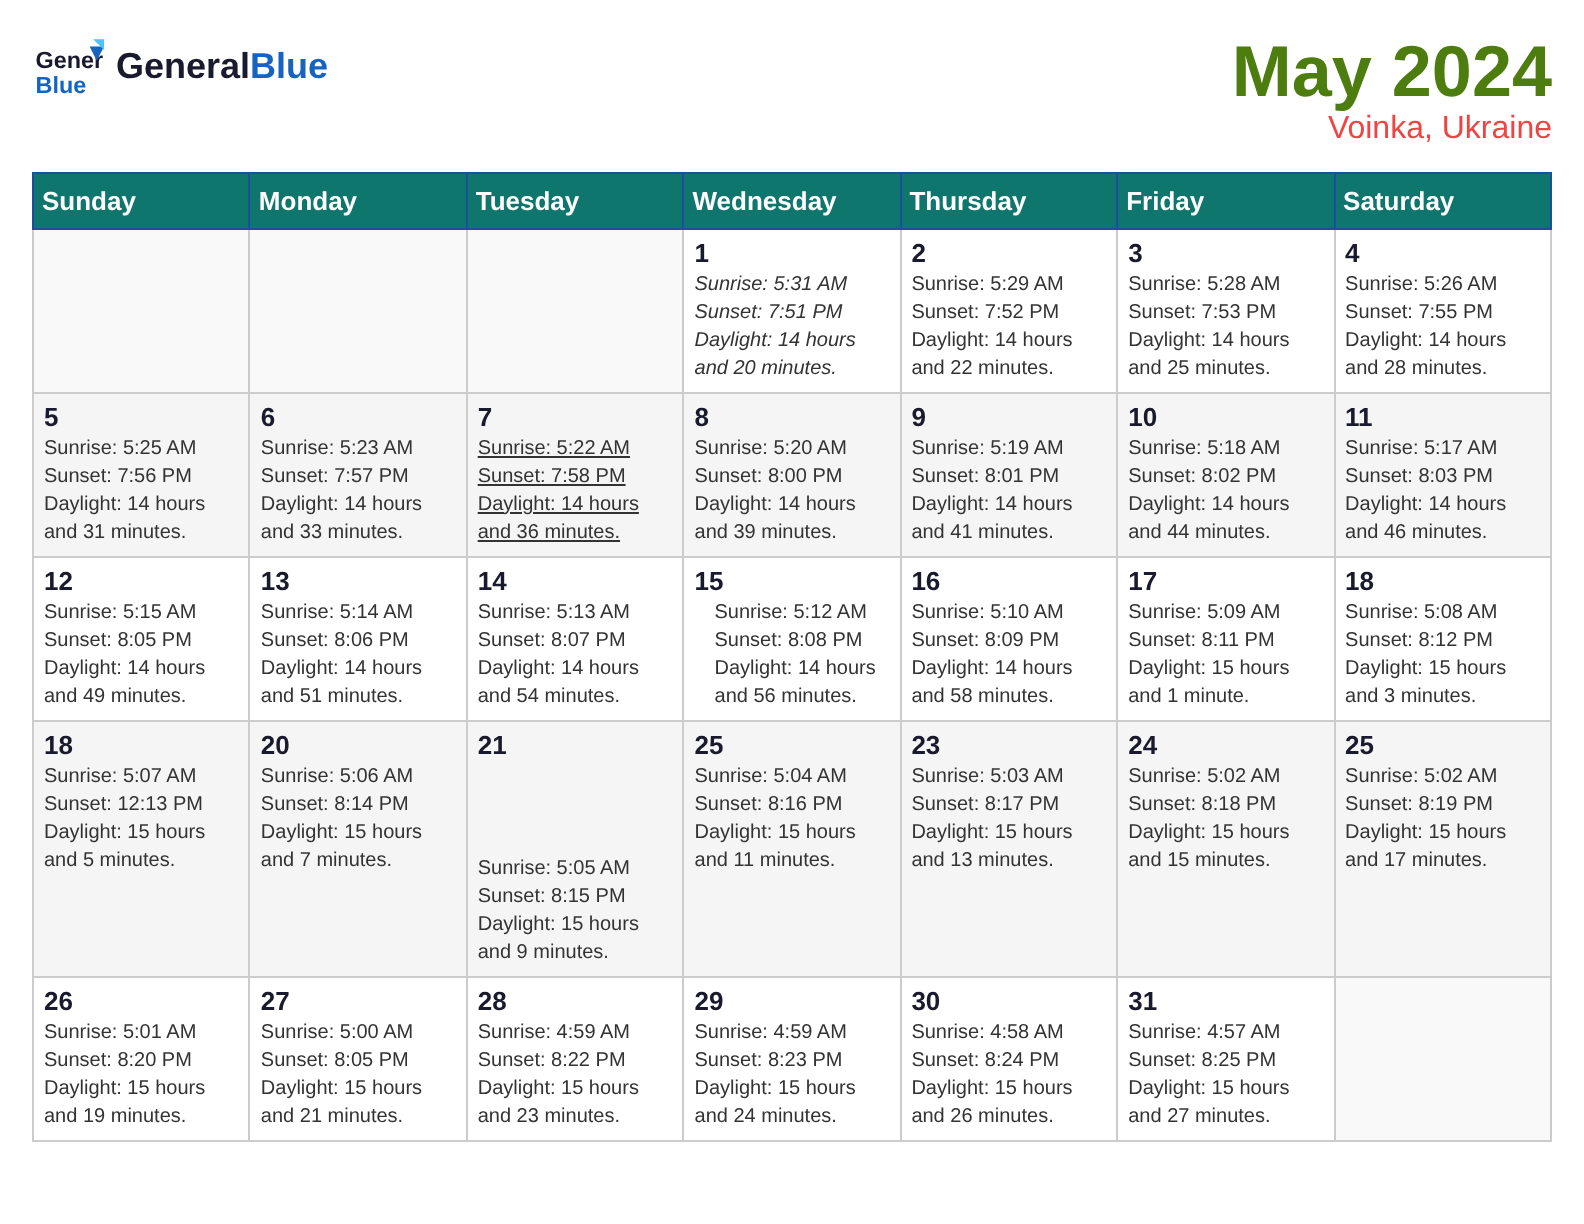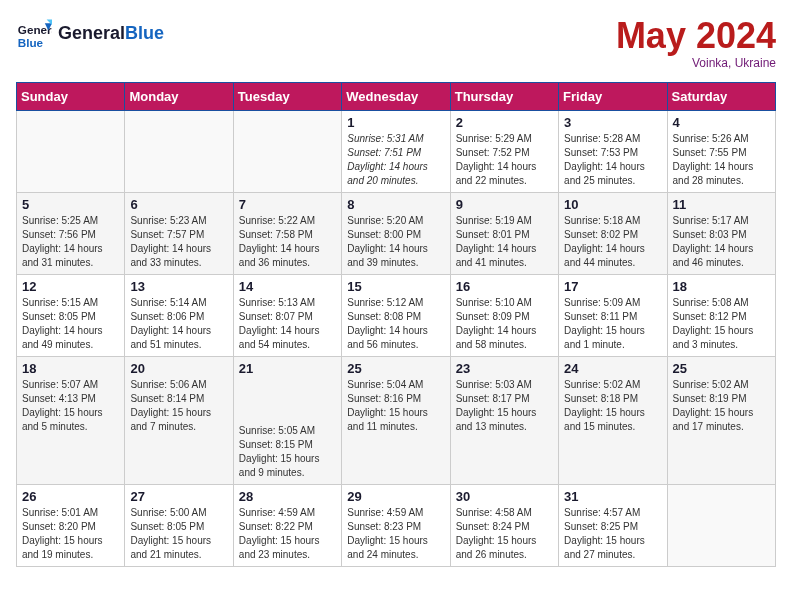--- a/index.html
+++ b/index.html
@@ -24,34 +24,34 @@
     .logo-icon {
       width: 36px;
       height: 36px;
     }
     .title-block {
       text-align: right;
     }
     .title-month {
       font-size: 36px;
       font-weight: bold;
-      color: #b91c1c;
+      color: #4d7c0f;
       line-height: 1.1;
     }
     .title-location {
-      font-size: 12px;
-      color: #701a75;
+      font-size: 16px;
+      color: #ef4444;
     }
     .calendar {
       width: 100%;
       border-collapse: collapse;
       border: 1px solid #ccc;
     }
     .calendar th {
-      background: #be185d;
+      background: #0f766e;
       color: #fff;
       font-size: 13px;
       font-weight: bold;
       padding: 6px 4px;
       text-align: left;
       border: 1px solid #1a4fa0;
     }
     .calendar td {
       vertical-align: top;
       border: 1px solid #ccc;
@@ -157,21 +157,21 @@
         </td>
         <td>
           <div class="day-num">6</div>
           <div class="day-info" style="white-space: pre-line;">Sunrise: 5:23 AM
 Sunset: 7:57 PM
 Daylight: 14 hours
 and 33 minutes.</div>
         </td>
         <td>
           <div class="day-num">7</div>
-          <div class="day-info" style="white-space: pre-line;">Sunrise: 5:22 AM
+          <div class="day-info" style="white-space: pre-line; text-decoration: underline;">Sunrise: 5:22 AM
 Sunset: 7:58 PM
 Daylight: 14 hours
 and 36 minutes.</div>
         </td>
         <td>
           <div class="day-num">8</div>
           <div class="day-info" style="white-space: pre-line;">Sunrise: 5:20 AM
 Sunset: 8:00 PM
 Daylight: 14 hours
 and 39 minutes.</div>
@@ -215,21 +215,21 @@
         </td>
         <td>
           <div class="day-num">14</div>
           <div class="day-info" style="white-space: pre-line;">Sunrise: 5:13 AM
 Sunset: 8:07 PM
 Daylight: 14 hours
 and 54 minutes.</div>
         </td>
         <td>
           <div class="day-num">15</div>
-          <div class="day-info" style="white-space: pre-line;">Sunrise: 5:12 AM
+          <div class="day-info" style="white-space: pre-line; margin-left: 10px;">Sunrise: 5:12 AM
 Sunset: 8:08 PM
 Daylight: 14 hours
 and 56 minutes.</div>
         </td>
         <td>
           <div class="day-num">16</div>
           <div class="day-info" style="white-space: pre-line;">Sunrise: 5:10 AM
 Sunset: 8:09 PM
 Daylight: 14 hours
 and 58 minutes.</div>
@@ -246,21 +246,21 @@
           <div class="day-info" style="white-space: pre-line;">Sunrise: 5:08 AM
 Sunset: 8:12 PM
 Daylight: 15 hours
 and 3 minutes.</div>
         </td>
       </tr>
       <tr>
         <td>
           <div class="day-num">18</div>
           <div class="day-info" style="white-space: pre-line;">Sunrise: 5:07 AM
-Sunset: 4:13 PM
+Sunset: 12:13 PM
 Daylight: 15 hours
 and 5 minutes.</div>
         </td>
         <td>
           <div class="day-num">20</div>
           <div class="day-info" style="white-space: pre-line;">Sunrise: 5:06 AM
 Sunset: 8:14 PM
 Daylight: 15 hours
 and 7 minutes.</div>
         </td>

